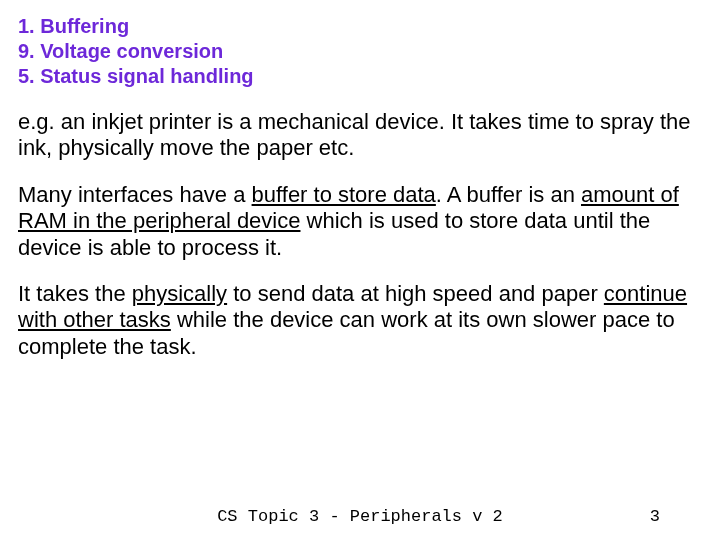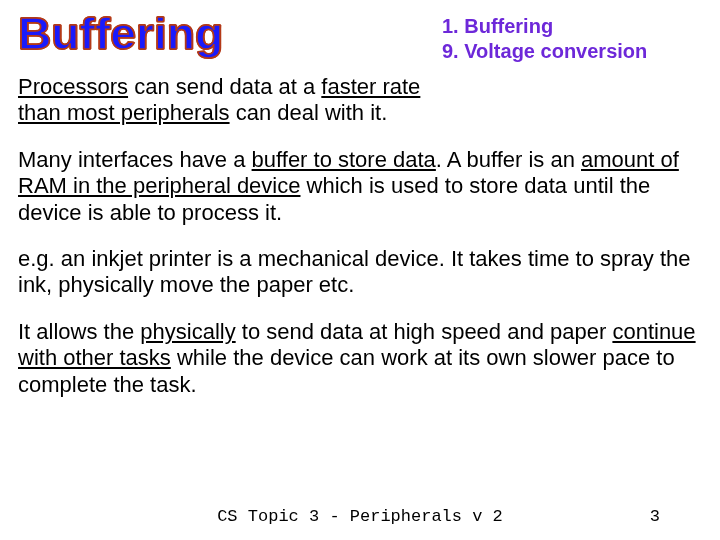--- a/index.html
+++ b/index.html
@@ -84,43 +84,36 @@
     position: absolute;
     right: 60px;
   }
 </style>
 </head>
 <body>
 
 <div class="slide">
 
   <div class="top-row">
-    <div class="left-col">
-      <div class="title-wrap">
-        <span class="title">Buffering</span>
-      </div>
-      <p class="intro">
-        <span class="u">Processors</span><span> can send data at a </span><span class="u">faster rate than most peripherals</span><span> can deal with it.</span>
-      </p>
-    </div>
     <div class="right-list">
       <div>1. Buffering</div>
       <div>9. Voltage conversion</div>
+      <div>5. Status signal handling</div>
     </div>
   </div>
 
   <div class="body">
+    <p>e.g. an inkjet printer is a mechanical device.  It takes time to spray the ink, physically move the paper etc.</p>
+
     <p>
       <span>Many interfaces have a </span><span class="u">buffer to store data</span><span>.  A buffer is an </span><span class="u">amount of RAM in the peripheral device</span><span> which is used to store data until the device is able to process it.</span>
     </p>
 
-    <p>e.g. an inkjet printer is a mechanical device.  It takes time to spray the ink, physically move the paper etc.</p>
-
     <p>
-      <span>It allows the </span><span class="u">physically</span><span> to send data at high speed and paper </span><span class="u">continue with other tasks</span><span> while the device can work at its own slower pace to complete the task.</span>
+      <span>It takes the </span><span class="u">physically</span><span> to send data at high speed and paper </span><span class="u">continue with other tasks</span><span> while the device can work at its own slower pace to complete the task.</span>
     </p>
   </div>
 
   <div class="footer">
     <span class="center">CS Topic 3 - Peripherals v 2</span>
     <span class="pagenum">3</span>
   </div>
 
 </div>
 

